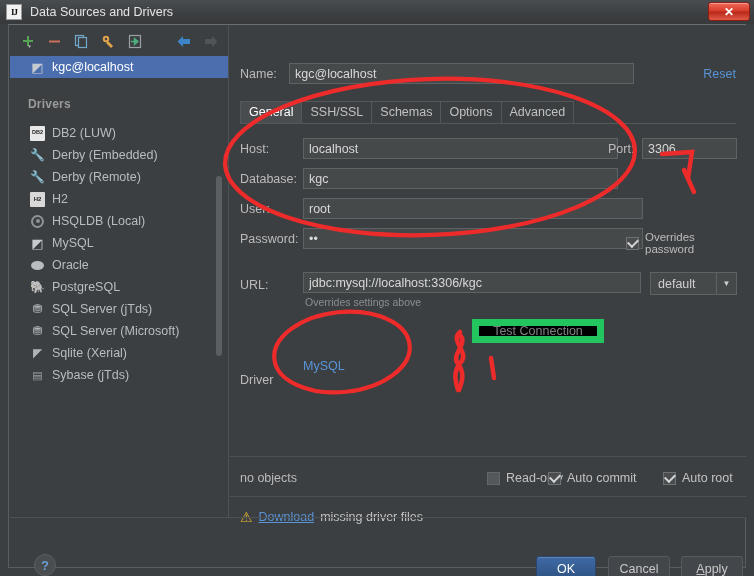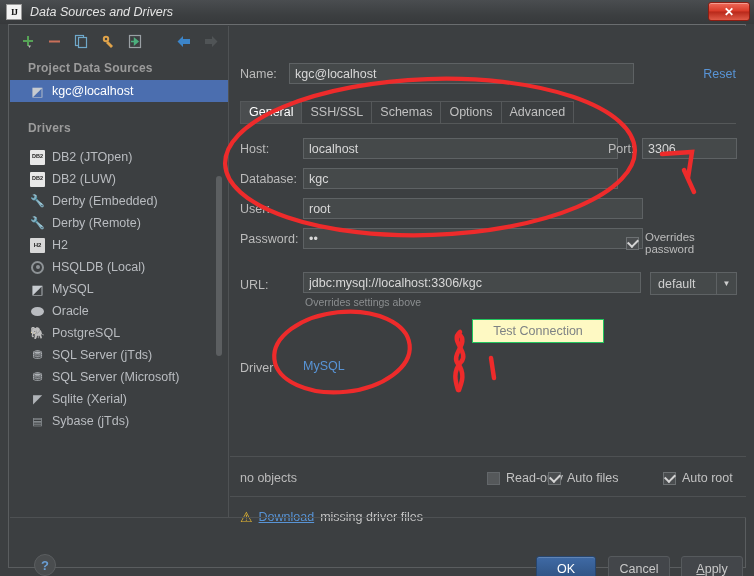--- a/index.html
+++ b/index.html
@@ -34,21 +34,20 @@
     font-family: "Liberation Serif", serif;
     letter-spacing: -1px;
     border: 1px solid #999;
     flex: 0 0 auto;
   }
   #titlebar .tb-title {
     margin-left: 8px;
     color: #e4e4e4;
     font-size: 12.5px;
     white-space: nowrap;
-    font-style: italic;
   }
   #closebtn {
     position: absolute; right: 4px; top: 2px;
     width: 42px; height: 19px;
     background: linear-gradient(to bottom, #f06a5a 0%, #d83a28 48%, #b8281a 52%, #e05a47 100%);
     border: 1px solid #8d1d12;
     border-radius: 3px;
     display: flex; align-items: center; justify-content: center;
     color: #fff; font-size: 12px; font-weight: bold;
     font-family: "Liberation Sans", sans-serif;
@@ -252,29 +251,29 @@
     border-left: 1px solid #5e6264;
     display: flex; align-items: center; justify-content: center;
     font-size: 8px; color: #cfcfcf;
   }
 
   #test-conn {
     position: absolute; left: 308px; top: 293px;
     transform: translateX(-50%);
     min-width: 132px;
     height: 24px;
-    background: #fef9c3;
-    border: 1px solid #22c55e;
+    background: #000000;
+    border: 7px solid #22c55e;
     color: #7e8284;
     font-size: 12.5px;
     display: flex; align-items: center; justify-content: center;
     cursor: default;
   }
 
-  #driver-label { position: absolute; left: 10px; top: 335px; }
+  #driver-label { position: absolute; left: 10px; top: 347px; }
   #driver-value { position: absolute; left: 73px; top: 333px; color: #5894d6; cursor: pointer; }
 
   #footer-line {
     position: absolute; left: 0; top: 430px;
     width: 516px; height: 1px; background: #4e5153;
   }
   #objects-text { position: absolute; left: 10px; top: 445px; font-size: 12.5px; color: #bbbbbb; }
 
   .foot-cb {
     position: absolute; top: 445px;
@@ -406,34 +405,29 @@
             <path d="M7 2 L1.5 7.5 L7 13 v-3 h7 v-5 h-7 z" fill="#3c85c9"></path>
           </svg>
         </div>
         <div class="tbtn" style="opacity:.42">
           <svg width="16" height="15" viewBox="0 0 16 15">
             <path d="M9 2 L14.5 7.5 L9 13 v-3 h-7 v-5 h7 z" fill="#6d7173"></path>
           </svg>
         </div>
       </div>
 
-      <div class="group-hdr">Project Data Sources</div>
 
       <div class="ds-row selected">
         <span class="ds-ico ic-mysql">◩</span>
         <span>kgc@localhost</span>
       </div>
 
       <div class="group-hdr" style="margin-top:14px">Drivers</div>
 
       <div id="drivers-list">
-        <div class="ds-row">
-          <span class="ds-ico ic-db2">DB2</span>
-          <span>DB2 (JTOpen)</span>
-        </div>
         <div class="ds-row">
           <span class="ds-ico ic-db2">DB2</span>
           <span>DB2 (LUW)</span>
         </div>
         <div class="ds-row">
           <span class="ds-ico ic-wrench">🔧</span>
           <span>Derby (Embedded)</span>
         </div>
         <div class="ds-row">
           <span class="ds-ico ic-wrench">🔧</span>
@@ -533,21 +527,21 @@
 
       <div id="footer-line"></div>
       <div id="objects-text">no objects</div>
 
       <div class="foot-cb" id="cb-readonly">
         <span class="cbox off"></span>
         <span>Read-only</span>
       </div>
       <div class="foot-cb" id="cb-autocommit">
         <span class="cbox checked"></span>
-        <span>Auto files</span>
+        <span>Auto commit</span>
       </div>
       <div class="foot-cb" id="cb-autosync">
         <span class="cbox checked"></span>
         <span>Auto root</span>
       </div>
 
       <div id="sep2"></div>
 
       <div id="dl-row">
         <span id="warn-ico">⚠</span>

